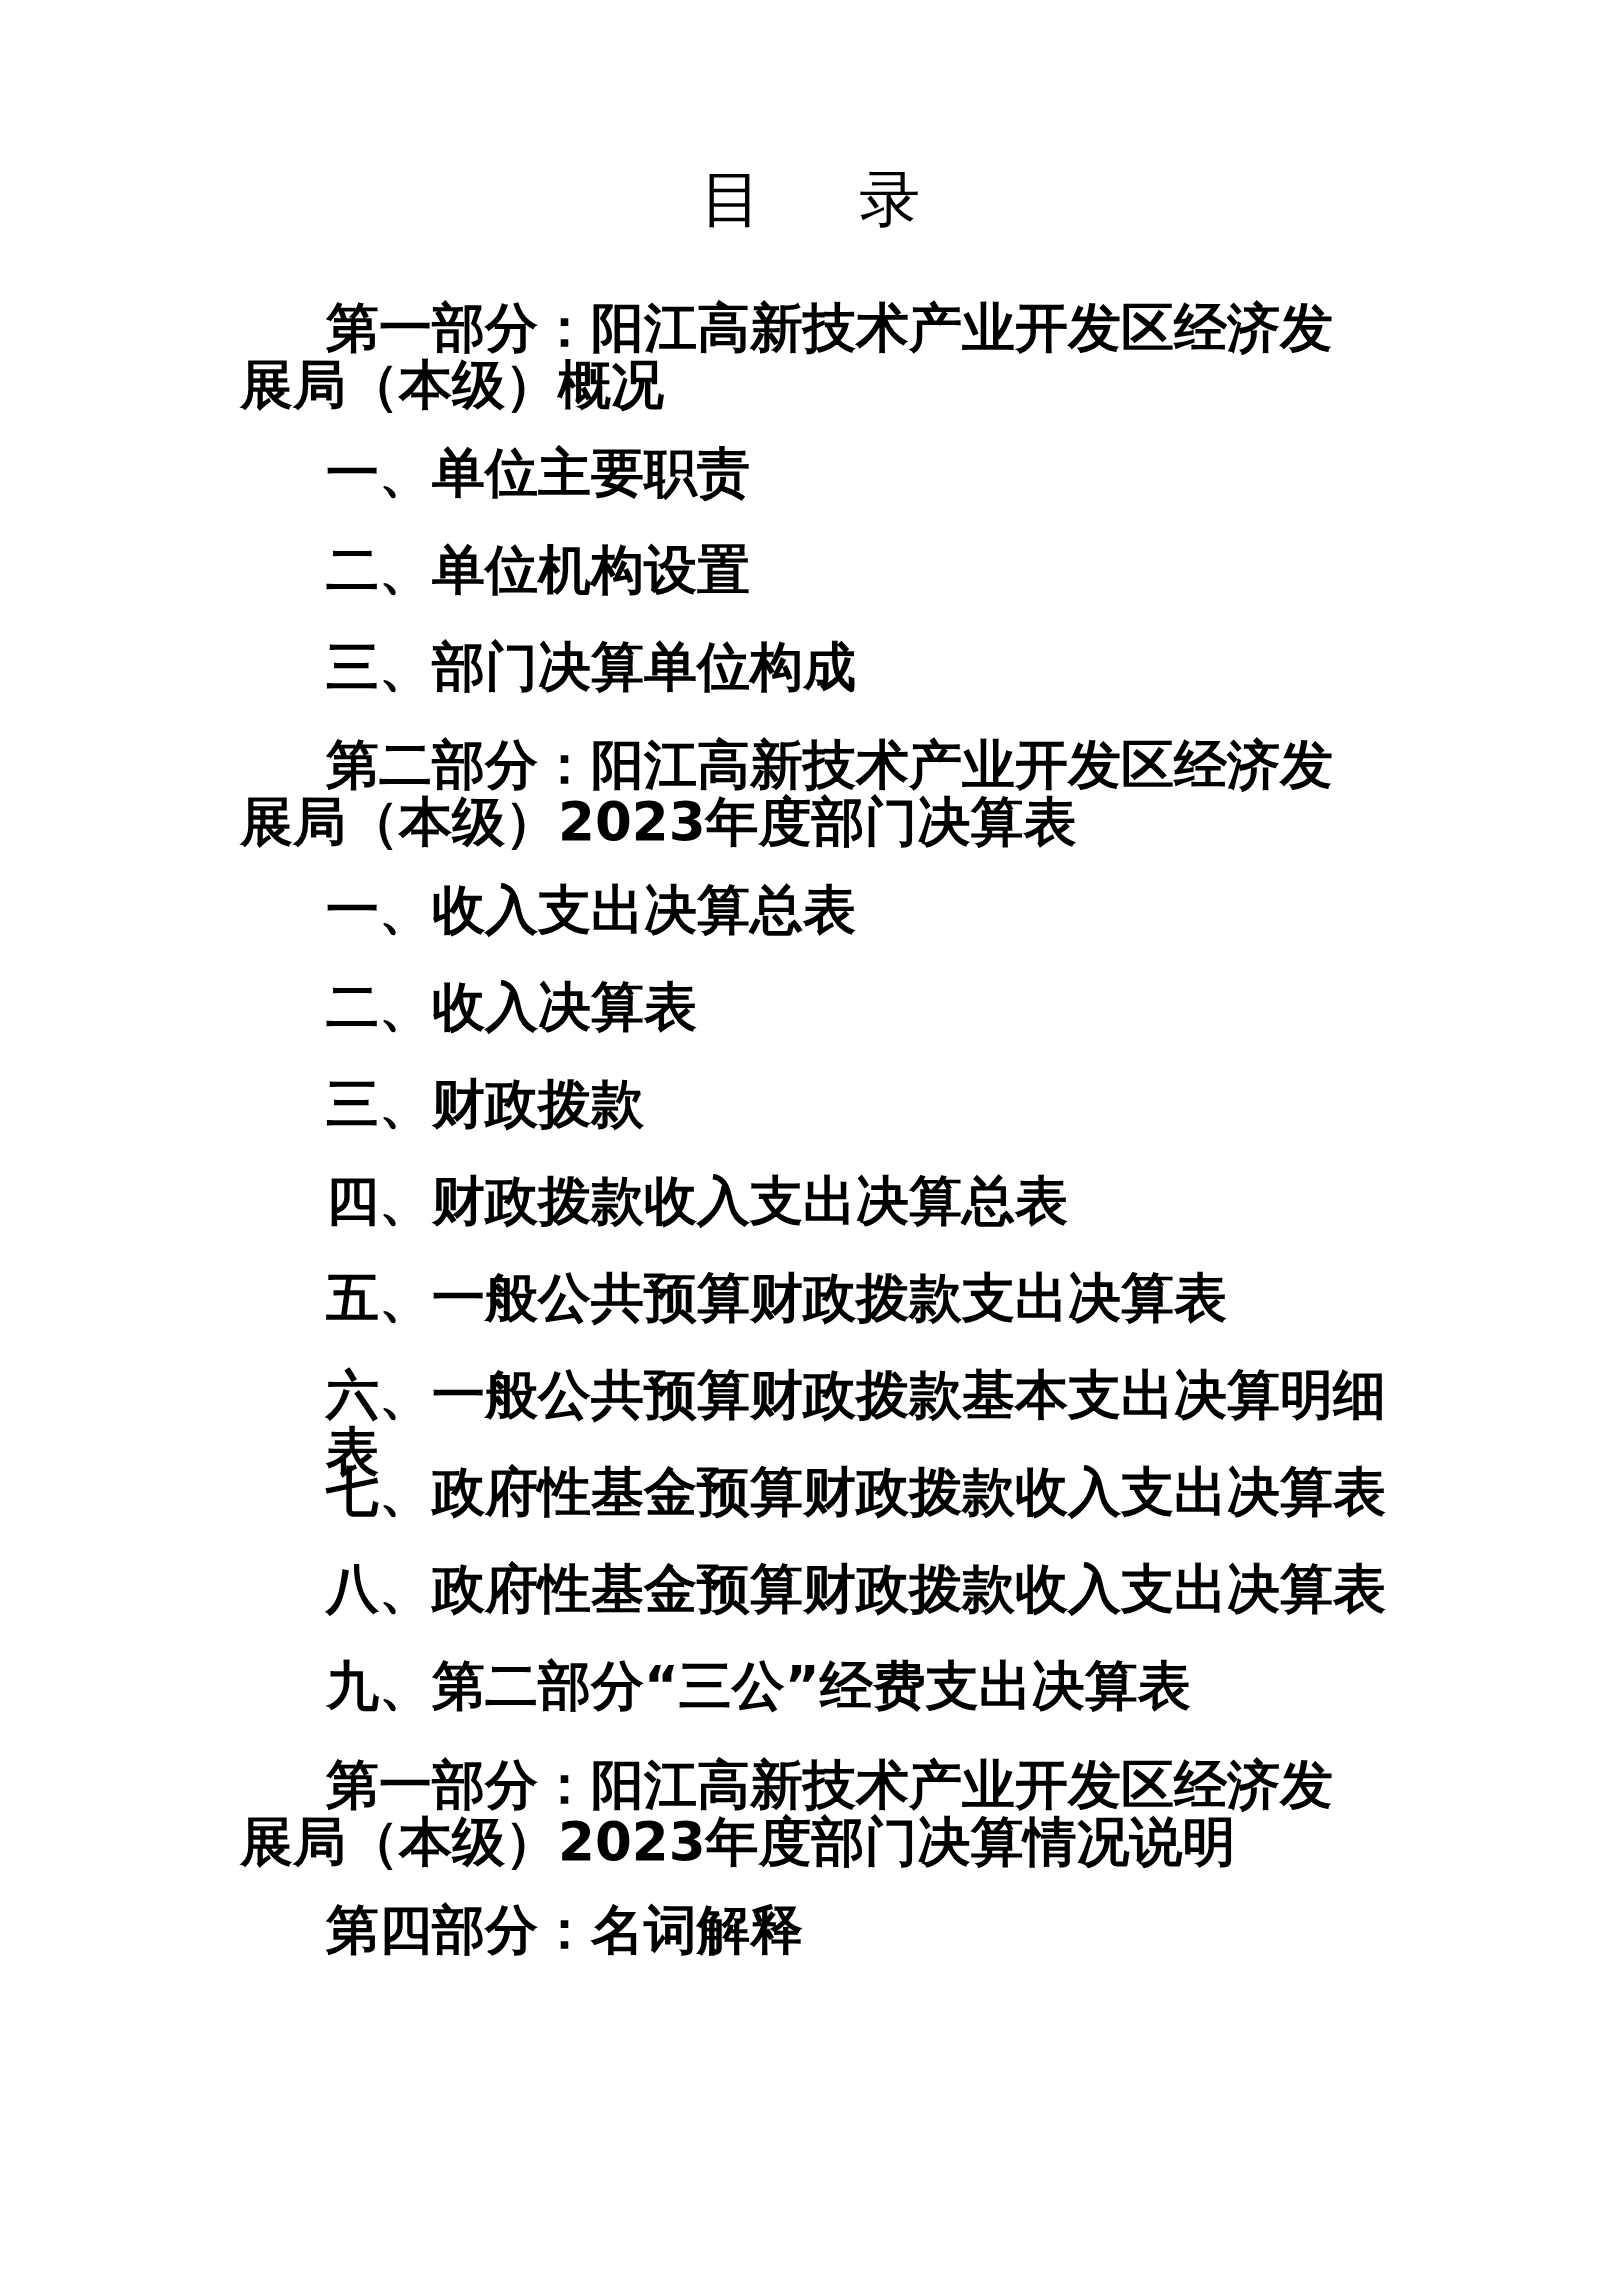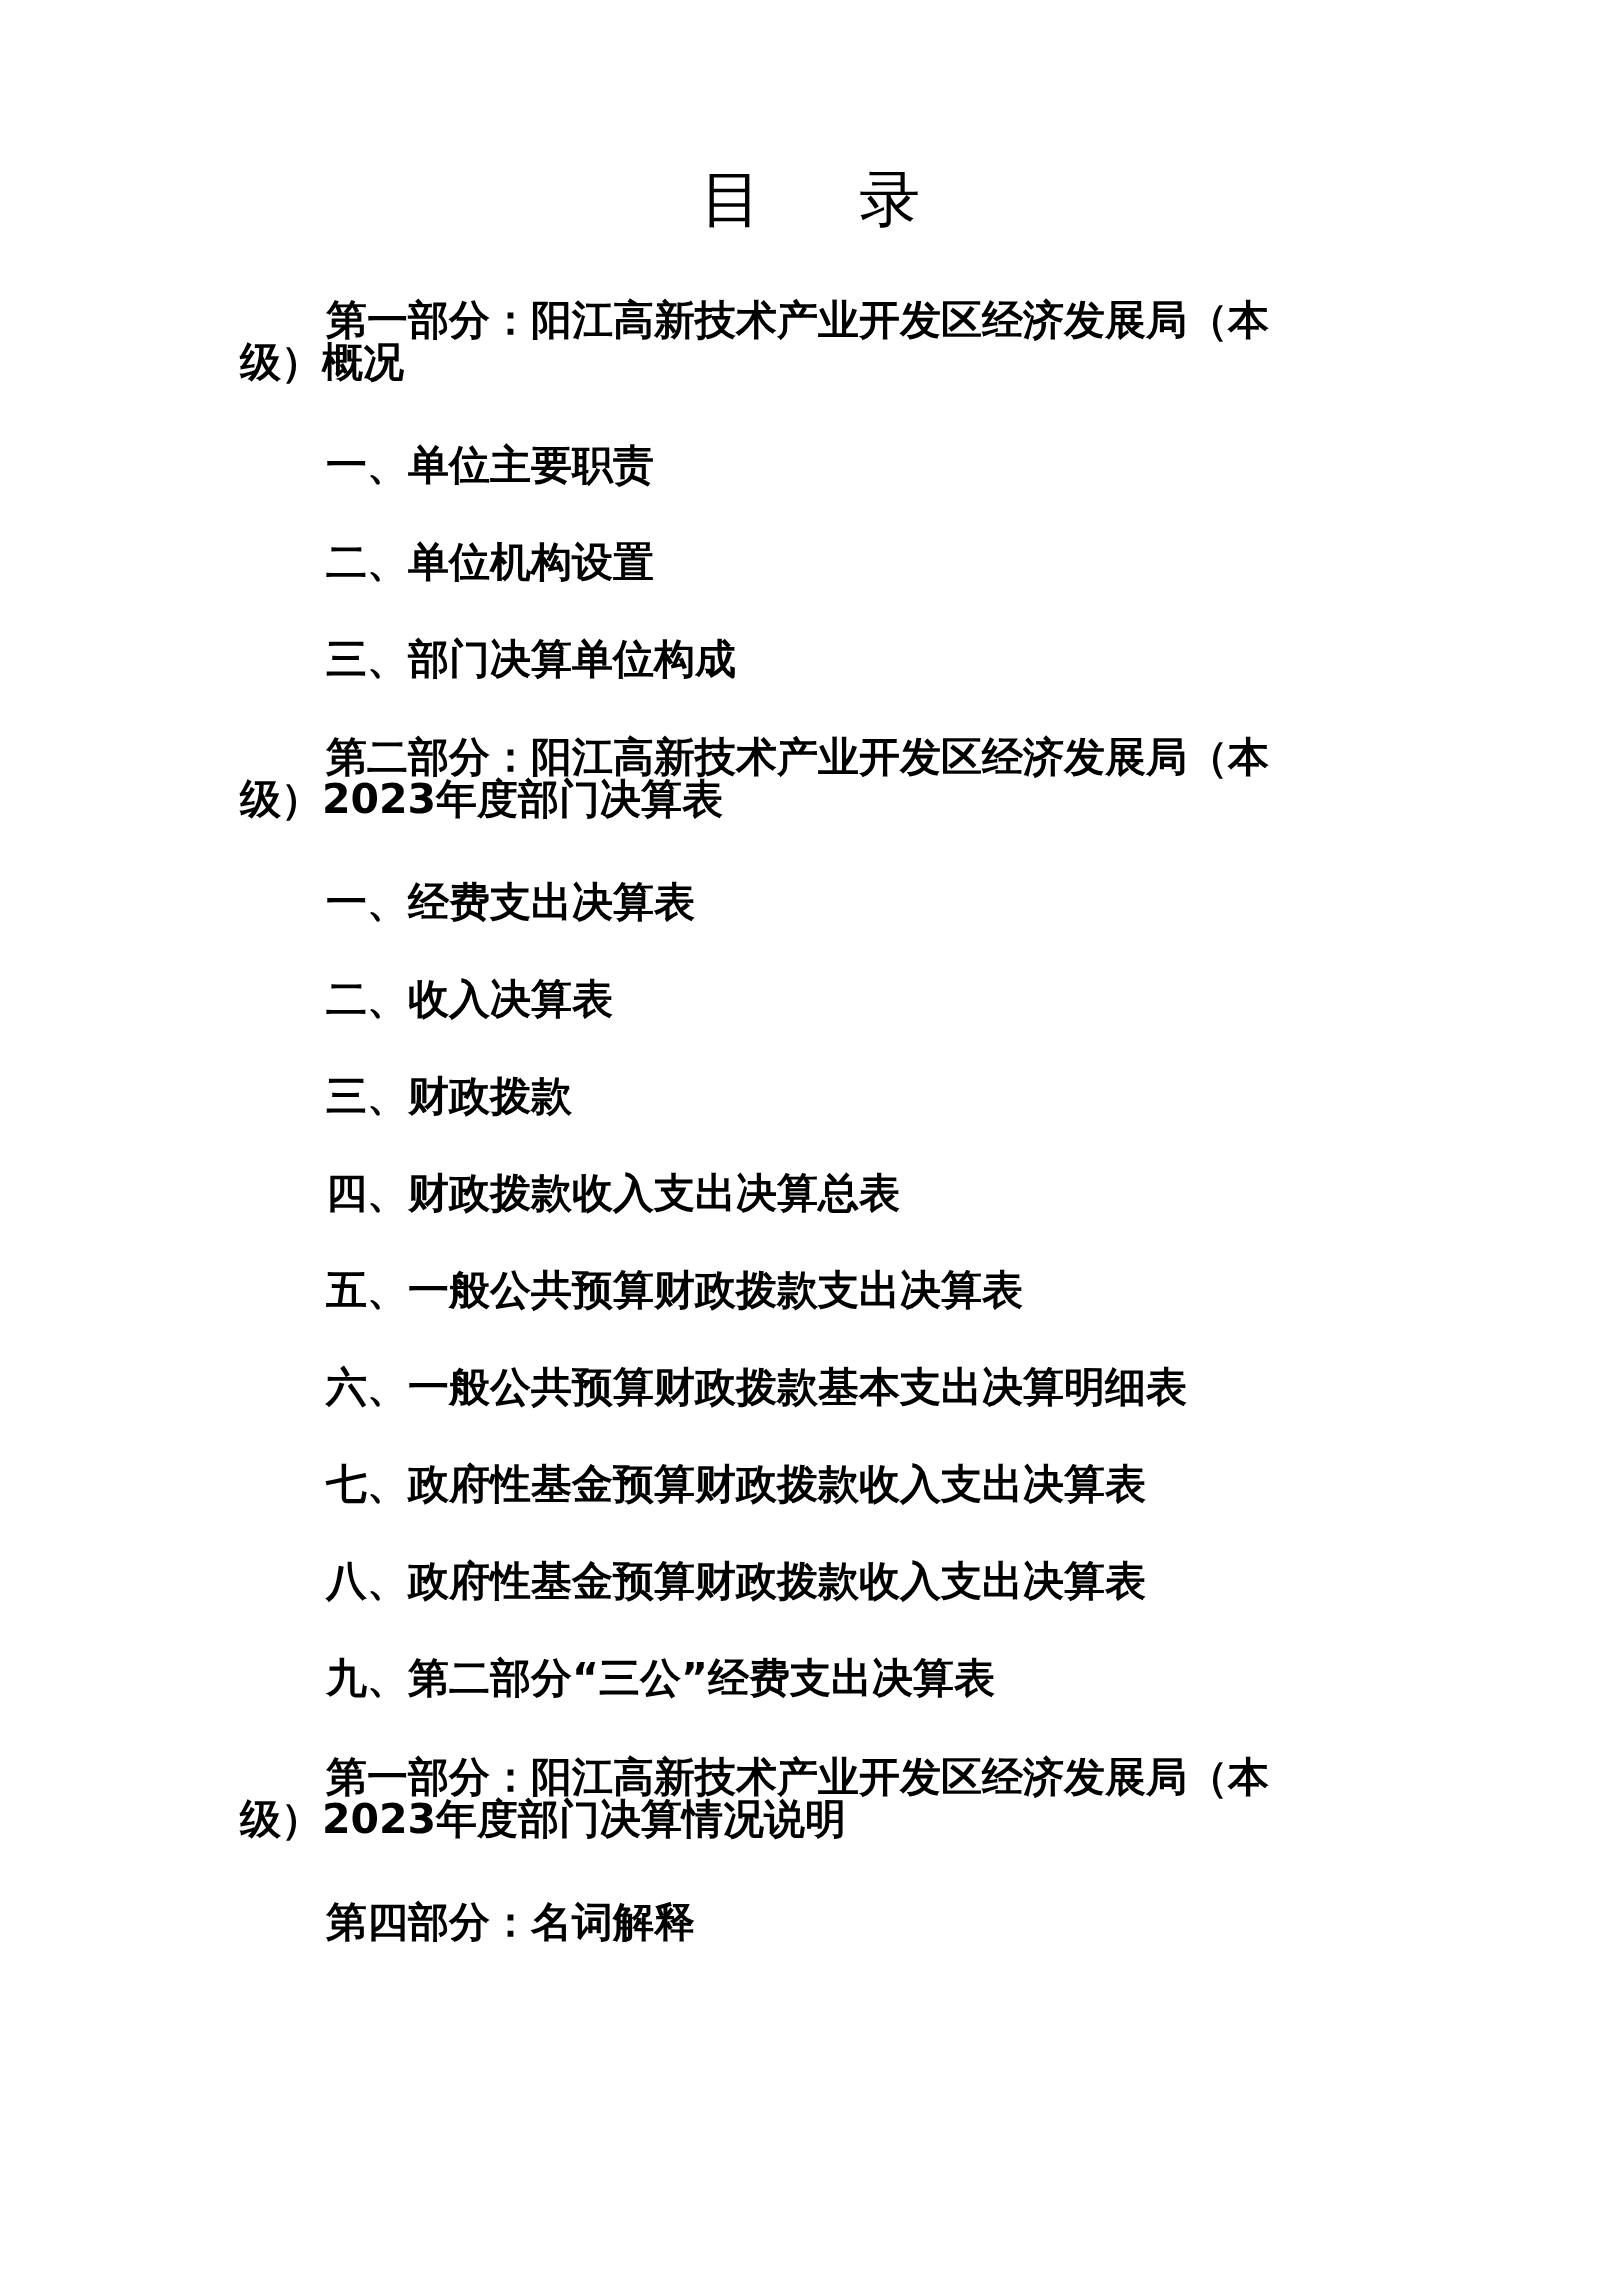--- a/index.html
+++ b/index.html
@@ -1,35 +1,35 @@
 <!DOCTYPE html>
 <html><head>
   <meta charset="utf-8">
   <style>
     html, body { margin: 0; padding: 0; background: #ffffff; }
     body { width: 1621px; height: 2293px; position: relative; overflow: hidden;
            font-family: "DejaVu Sans", "Liberation Sans", sans-serif; color: #000; }
     .title { position: absolute; top: 160px; left: 0; width: 1621px; text-align: center;
              font-size: 61px; letter-spacing: 39px; line-height: 78px; padding-left: 39px; box-sizing: border-box; }
-    .entry { position: absolute; left: 240px; width: 1098px; font-size: 41px; line-height: 42px; }
+    .entry { position: absolute; left: 240px; width: 1098px; font-size: 53px; line-height: 57px; }
     .part { font-weight: bold; text-indent: 86px; }
     .sub { left: 326px; font-weight: bold; }
   </style>
 </head>
 <body>
 
 <div class="title">目  录</div>
 
 <div class="entry part" style="top:299px">第一部分：阳江高新技术产业开发区经济发展局（本级）概况</div>
 <div class="entry sub" style="top:444px">一、单位主要职责</div>
 <div class="entry sub" style="top:541px">二、单位机构设置</div>
 <div class="entry sub" style="top:638px">三、部门决算单位构成</div>
 
 <div class="entry part" style="top:736px">第二部分：阳江高新技术产业开发区经济发展局（本级）2023年度部门决算表</div>
-<div class="entry sub" style="top:881px">一、经费支出决算表</div>
+<div class="entry sub" style="top:881px">一、收入支出决算总表</div>
 <div class="entry sub" style="top:978px">二、收入决算表</div>
 <div class="entry sub" style="top:1075px">三、财政拨款</div>
 <div class="entry sub" style="top:1172px">四、财政拨款收入支出决算总表</div>
 <div class="entry sub" style="top:1269px">五、一般公共预算财政拨款支出决算表</div>
 <div class="entry sub" style="top:1366px">六、一般公共预算财政拨款基本支出决算明细表</div>
 <div class="entry sub" style="top:1463px">七、政府性基金预算财政拨款收入支出决算表</div>
 <div class="entry sub" style="top:1560px">八、政府性基金预算财政拨款收入支出决算表</div>
 <div class="entry sub" style="top:1657px">九、第二部分“三公”经费支出决算表</div>
 
 <div class="entry part" style="top:1756px">第一部分：阳江高新技术产业开发区经济发展局（本级）2023年度部门决算情况说明</div>

